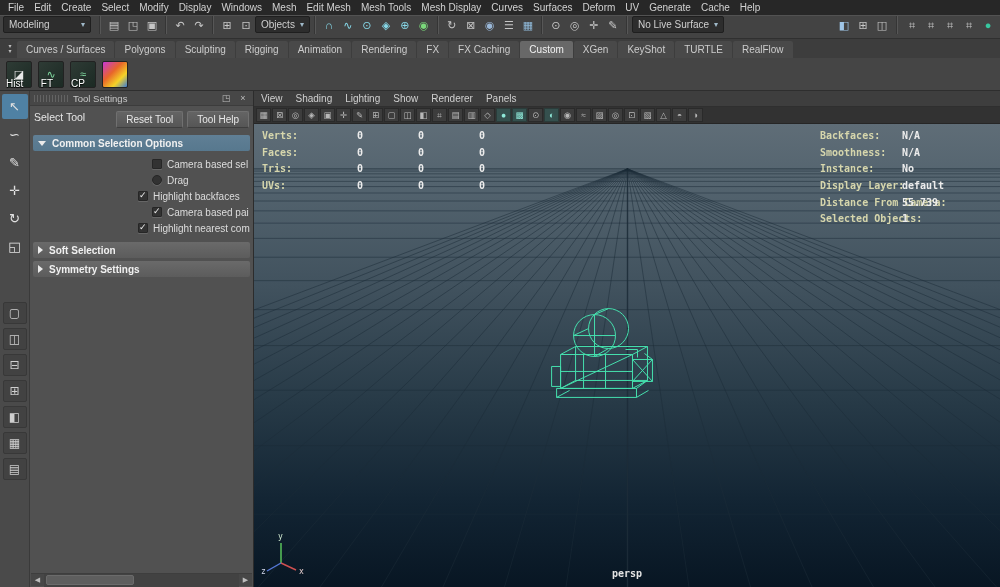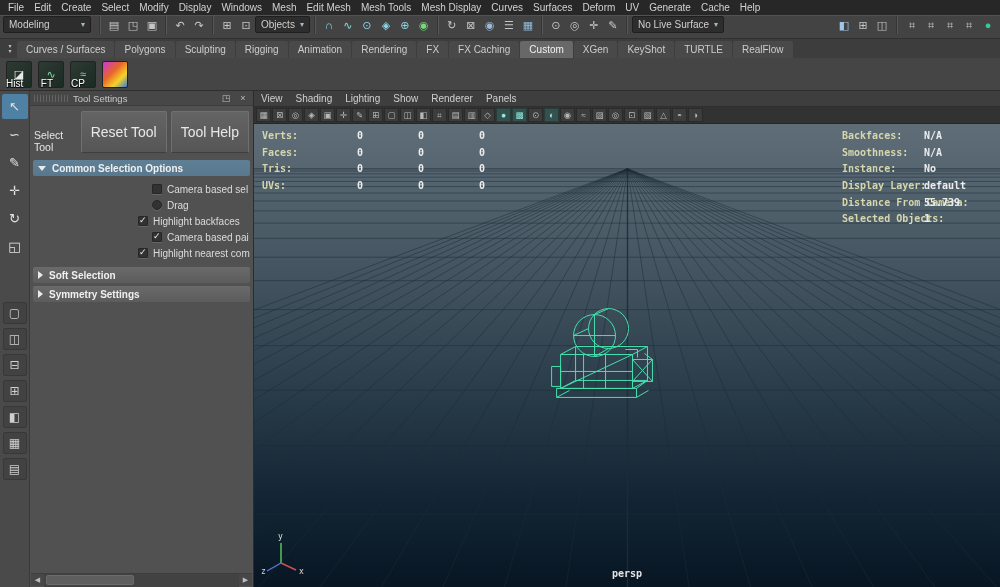--- a/index.html
+++ b/index.html
@@ -60,24 +60,24 @@
   .ltool{width:24px;height:22px;margin-bottom:4px;display:flex;align-items:center;justify-content:center;
          font-size:12px;color:#cfcfcf;background:#424242;border:1px solid #383838;border-radius:2px}
 
   
   .tool-settings{width:223px;background:#515151;display:flex;flex-direction:column;flex:0 0 auto;position:relative}
   .ts-header{height:15px;background:#474747;border-bottom:1px solid #3c3c3c;display:flex;align-items:center;
              padding:0 4px;gap:5px}
   .ts-grip{width:34px;height:7px;background:repeating-linear-gradient(90deg,#636363 0 1px,transparent 1px 3px)}
   .ts-title{font-size:9.5px;color:#c8c8c8;flex:1}
   .ts-hicon{width:12px;font-size:9px;color:#bdbdbd;text-align:center}
-  .ts-toolrow{display:flex;align-items:flex-end;padding:5px 4px 4px;gap:4px}
+  .ts-toolrow{display:flex;align-items:flex-start;padding:5px 4px 4px;gap:4px}
   .ts-toolname{flex:1;font-size:10.5px;color:#e6e6e6}
   .ts-btn{background:linear-gradient(#646464,#565656);border:1px solid #707070;border-bottom-color:#3e3e3e;
-          border-radius:2px;font-size:14px;color:#e8e8e8;padding:12px 9px;white-space:nowrap}
+          border-radius:2px;font-size:10px;color:#e8e8e8;padding:2px 9px;white-space:nowrap}
   .frame-header{margin:3px 3px 0;height:16px;display:flex;align-items:center;gap:6px;padding:0 5px;
           font-size:10px;font-weight:bold;color:#f0f0f0;background:linear-gradient(#607f95,var(--frame-accent));
           border-radius:2px}
   .frame-header.plain{background:linear-gradient(#6a6a6a,#5c5c5c)}
   .tri-down{width:0;height:0;border-left:4px solid transparent;border-right:4px solid transparent;border-top:5px solid #eaeaea}
   .tri-right{width:0;height:0;border-top:4px solid transparent;border-bottom:4px solid transparent;border-left:5px solid #eaeaea}
   .opts{padding:5px 0 3px}
   .opt-row{display:flex;align-items:center;height:16px;font-size:10px;color:#dcdcdc}
   .opt-spacer{width:122px;text-align:right;padding-right:7px;color:#d4d4d4;flex:0 0 auto}
   .opt-spacer.sm{width:108px}
@@ -105,21 +105,21 @@
            display:flex;align-items:center;justify-content:center}
   .vp-icon.active{color:#8fe8d8;background:#35504e;border-color:#2a3c3a}
   .vp-canvas{flex:1;position:relative;overflow:hidden;
       background:linear-gradient(180deg,var(--vp-top) 0%,#54646f 12%,#41525e 35%,#273a47 60%,#122433 82%,var(--vp-bottom) 100%)}
   #vp-svg{position:absolute;inset:0;width:100%;height:100%}
   .hud{font-family:"DejaVu Sans Mono",monospace;font-size:10px;font-weight:bold;line-height:16.7px;
        color:var(--hud-label);white-space:nowrap;position:absolute;top:4px}
   .hud-left{left:8px}
   .hud-left .lbl{display:inline-block;width:89px}
   .hud-left .v{display:inline-block;width:55px;color:var(--hud-value)}
-  .hud-right{left:588px}
+  .hud-right{left:566px}
   .hud-right .hud-row{position:relative;height:16.7px}
   .hud-right .val{position:absolute;left:82px;top:0;color:var(--hud-value)}
   .persp-label{position:absolute;left:50%;bottom:8px;transform:translateX(-50%);
        font-family:"DejaVu Sans Mono",monospace;font-size:10px;font-weight:bold;color:#e4e4e4}
   .axis{position:absolute;left:6px;bottom:12px}
 </style>
 </head>
 <body>
 
 <div class="app">

